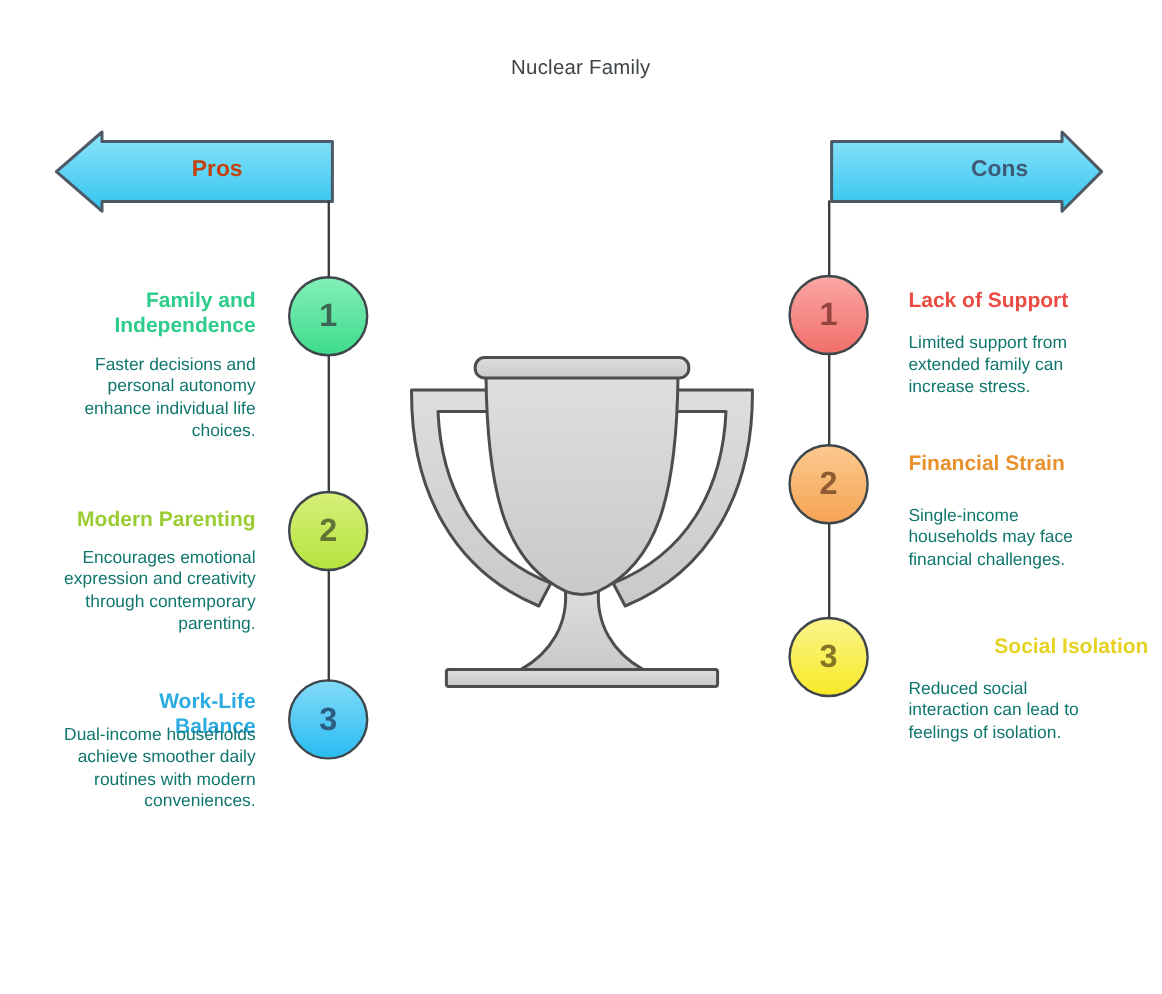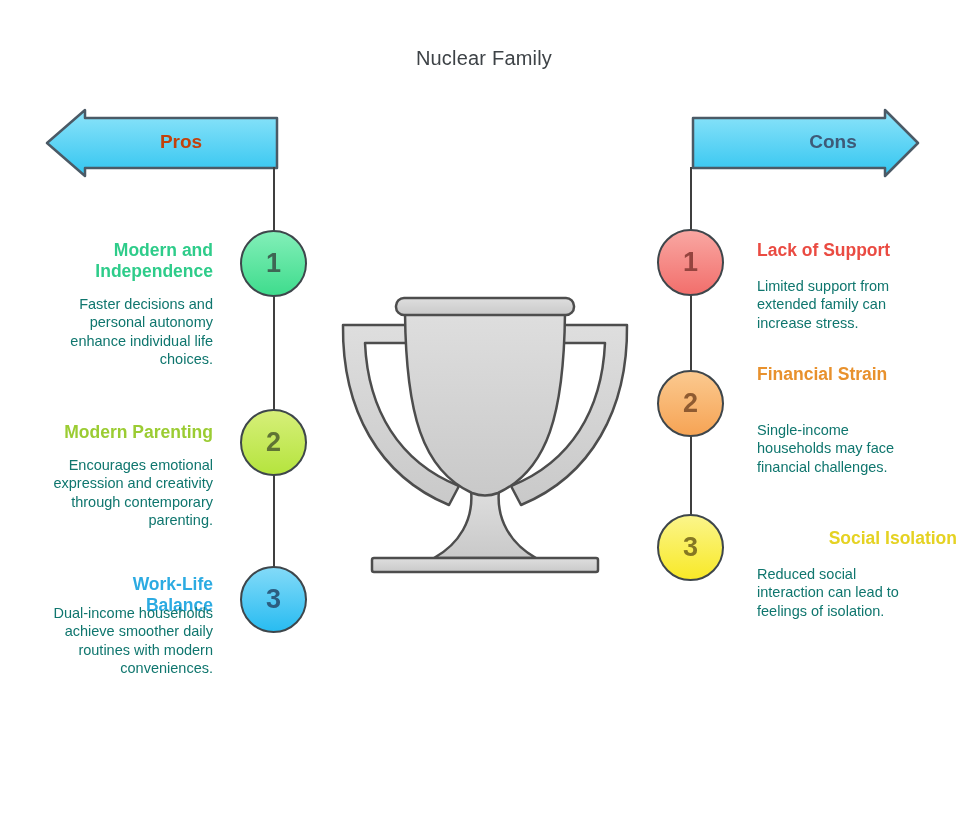--- a/index.html
+++ b/index.html
@@ -2,21 +2,21 @@
 <html><head>
 <meta charset="utf-8">
 <style>
   html,body{margin:0;padding:0;background:#ffffff;}
   .canvas{
     position:relative;width:968px;height:828px;background:#ffffff;
     font-family:"Liberation Sans",sans-serif;overflow:hidden;
   }
   .title{
     position:absolute;top:47px;left:0;right:0;text-align:center;
-    font-size:20px;color:#3e4347;letter-spacing:.2px;
+    font-size:17px;color:#3e4347;letter-spacing:.2px;
   }
   .arrow-svg{position:absolute;width:240px;height:80px;}
   .arrow-left{left:40px;top:103px;}
   .arrow-right{left:686px;top:103px;}
   .arrow-label{
     position:absolute;top:117px;width:192px;height:50px;line-height:50px;
     text-align:center;font-size:19px;font-weight:bold;
   }
   .label-pros{left:85px;color:#c2410c;}
   .label-cons{left:693px;color:#3e5a78;padding-left:44px;}
@@ -43,21 +43,21 @@
     position:absolute;font-size:14.5px;line-height:1.27;color:#0f766e;
   }
   .left-text{right:755px;text-align:right;}
   .right-text{left:757px;text-align:left;}
   .h-green {color:#2ecc8a;} .h-lime{color:#9bcc33;} .h-blue{color:#2cabe2;}
   .h-red   {color:#ea4b42;} .h-orange{color:#e8912d;} .h-yellow{color:#e5d222;}
   .lh1{top:240px;width:200px;} .ld1{top:295px;width:170px;}
   .lh2{top:422px;width:220px;} .ld2{top:456px;width:176px;}
   .lh3{top:574px;width:130px;} .ld3{top:604px;width:172px;}
   .rh1{top:240px;width:200px;} .rd1{top:277px;width:158px;}
-  .rh2{top:364px;width:200px;} .rd2{top:421px;width:158px;}
+  .rh2{top:376px;width:200px;} .rd2{top:421px;width:158px;}
   .rh3{top:528px;width:200px;text-align:right;} .rd3{top:565px;width:166px;}
   .trophy{position:absolute;left:335px;top:288px;width:300px;height:292px;}
 </style>
 </head>
 <body>
 
 <div class="canvas">
 
   <div class="title">Nuclear Family</div>
 
@@ -115,21 +115,21 @@
   <div class="num-circle c-red pos-r1">
     <span>1</span>
   </div>
   <div class="num-circle c-orange pos-r2">
     <span>2</span>
   </div>
   <div class="num-circle c-yellow pos-r3">
     <span>3</span>
   </div>
 
-  <div class="item-heading left-text h-green lh1">Modern and Independence</div>
+  <div class="item-heading left-text h-green lh1">Family and Independence</div>
   <div class="item-desc left-text ld1">Faster decisions and personal autonomy enhance individual life choices.</div>
 
   <div class="item-heading left-text h-lime lh2">Modern Parenting</div>
   <div class="item-desc left-text ld2">Encourages emotional expression and creativity through contemporary parenting.</div>
 
   <div class="item-heading left-text h-blue lh3">Work-Life Balance</div>
   <div class="item-desc left-text ld3">Dual-income households achieve smoother daily routines with modern conveniences.</div>
 
   <div class="item-heading right-text h-red rh1">Lack of Support</div>
   <div class="item-desc right-text rd1">Limited support from extended family can increase stress.</div>

